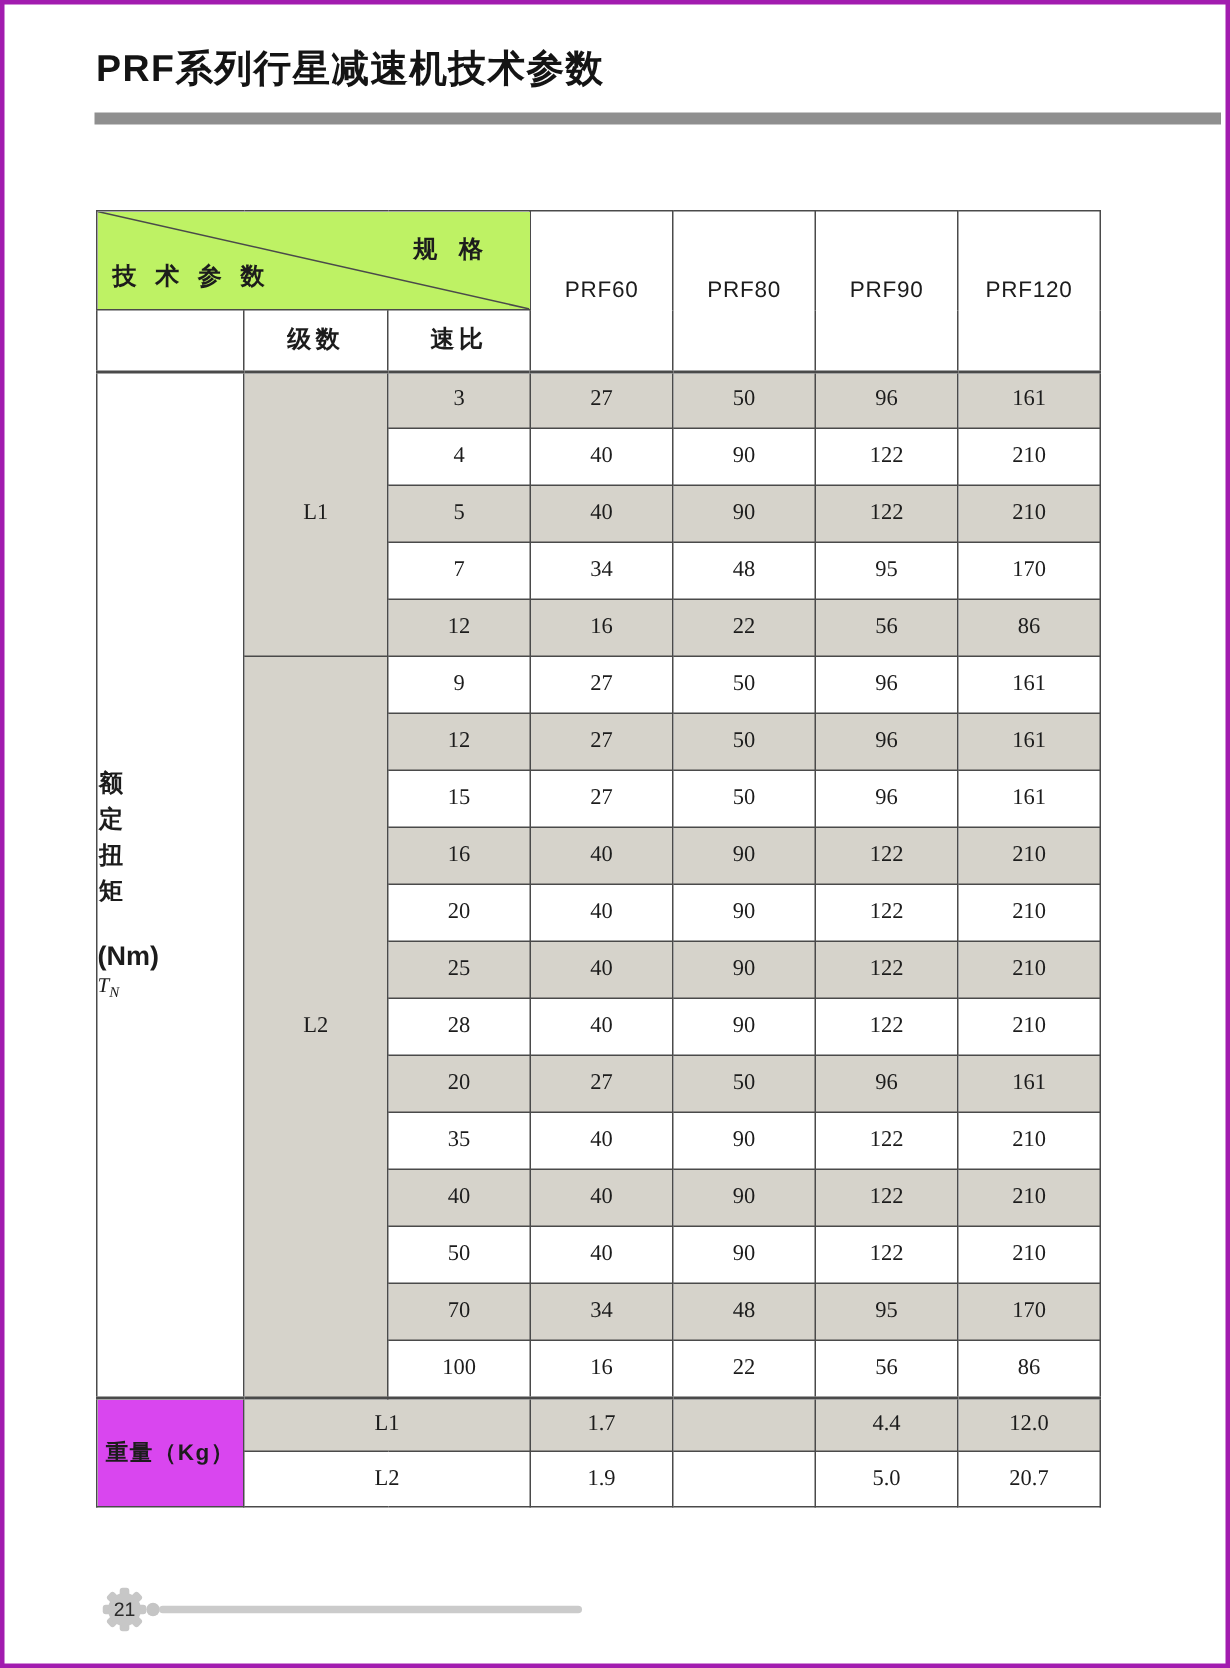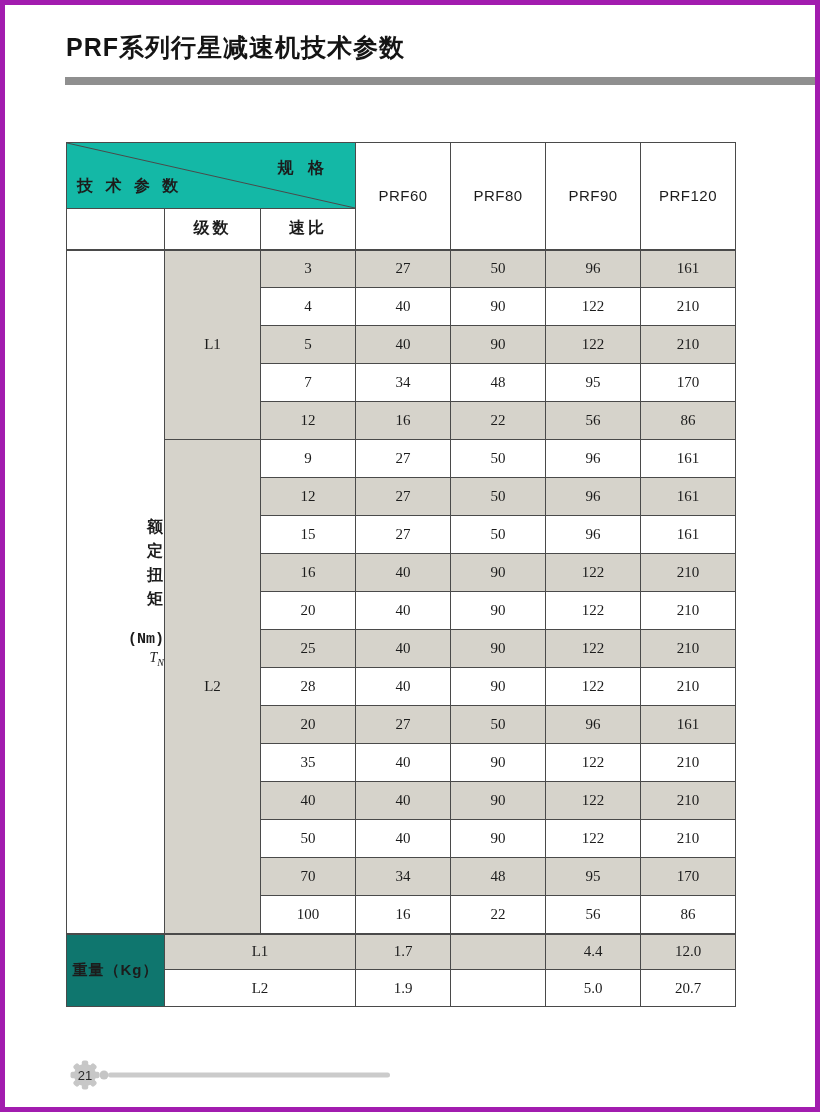--- a/index.html
+++ b/index.html
@@ -1,18 +1,18 @@
 <!DOCTYPE html>
 <html><head>
 <meta charset="utf-8">
 <style>
   html,body { margin:0; padding:0; background:#fff; }
   .page {
     position:relative; width:820px; height:1112px; box-sizing:border-box;
-    background:#ffffff; border:5px solid #a21caf; overflow:hidden;
+    background:#ffffff; border:3px solid #a21caf; overflow:hidden;
     font-family:"Liberation Sans", sans-serif; color:#1c1c1c;
   }
   .title {
     position:absolute; left:61px; top:26px; margin:0;
     font-size:25px; font-weight:bold; letter-spacing:1px; color:#141414;
   }
   .title-bar {
     position:absolute; left:60px; top:72px; width:751px; height:8px;
     background:#8f8f8f;
   }
@@ -25,42 +25,42 @@
     overflow:hidden;
   }
   tr.head-a { height:66px; }
   tr.head-b { height:41px; }
   tr.data-row { height:38px; }
   tr.w1 { height:36px; }
   tr.w2 { height:37px; }
   tr.w1 td { border-top-width:2px; }
   .model-head { font-size:15px; letter-spacing:0.5px; border-bottom-width:2px !important; }
   .subhead { font-size:16px; font-weight:bold; letter-spacing:3px; border-bottom-width:2px !important;margin-top:44px; }
-  .diag { position:relative; background:#14b8a6; }
+  .diag { position:relative; background:#bef264; }
   .diag-svg { position:absolute; left:0; top:0; width:100%; height:100%; display:block; }
   .diag-top {
     position:absolute; top:15px; right:26px;
     font-size:16px; font-weight:bold; letter-spacing:5px;
   }
   .diag-bottom {
     position:absolute; bottom:11px; left:10px;
     font-size:16px; font-weight:bold; letter-spacing:4px;
   }
   .num { font-family:"Liberation Serif","DejaVu Serif",serif; font-size:15px; }
   .shade { background:#d6d3cb; }
   .param-cell { background:#fff; }
-  .param-stack { display:flex; flex-direction:column; align-items:flex-end; }
+  .param-stack { display:flex; flex-direction:column; align-items:flex-start; }
   .vchars {
     width:18px; word-break:break-all; line-height:1.5;
     font-size:16px; font-weight:bold; text-align:center;
   }
-  .unit { font-family:Liberation Mono, monospace; font-size:15px; margin-top:20px; font-weight:bold; }
+  .unit { font-family:Liberation Sans, sans-serif; font-size:18px; margin-top:20px; font-weight:bold; }
   .sym { font-family:"Liberation Serif",serif; font-size:14px; font-style:italic; margin-top:2px; }
   .sym sub { font-size:10px; }
-  .wlabel { font-size:15px; font-weight:bold; background:#0f766e; letter-spacing:1px; }
+  .wlabel { font-size:15px; font-weight:bold; background:#d946ef; letter-spacing:1px; }
   .footer-svg { position:absolute; left:57px; top:1048px; }
   .pagenum { font-family:"Liberation Sans",sans-serif; font-size:13px; fill:#2b2b2b; }
 </style>
 </head>
 <body>
 
 <div class="page">
 
   <h1 class="title">PRF系列行星减速机技术参数</h1>
   <div class="title-bar"></div>

